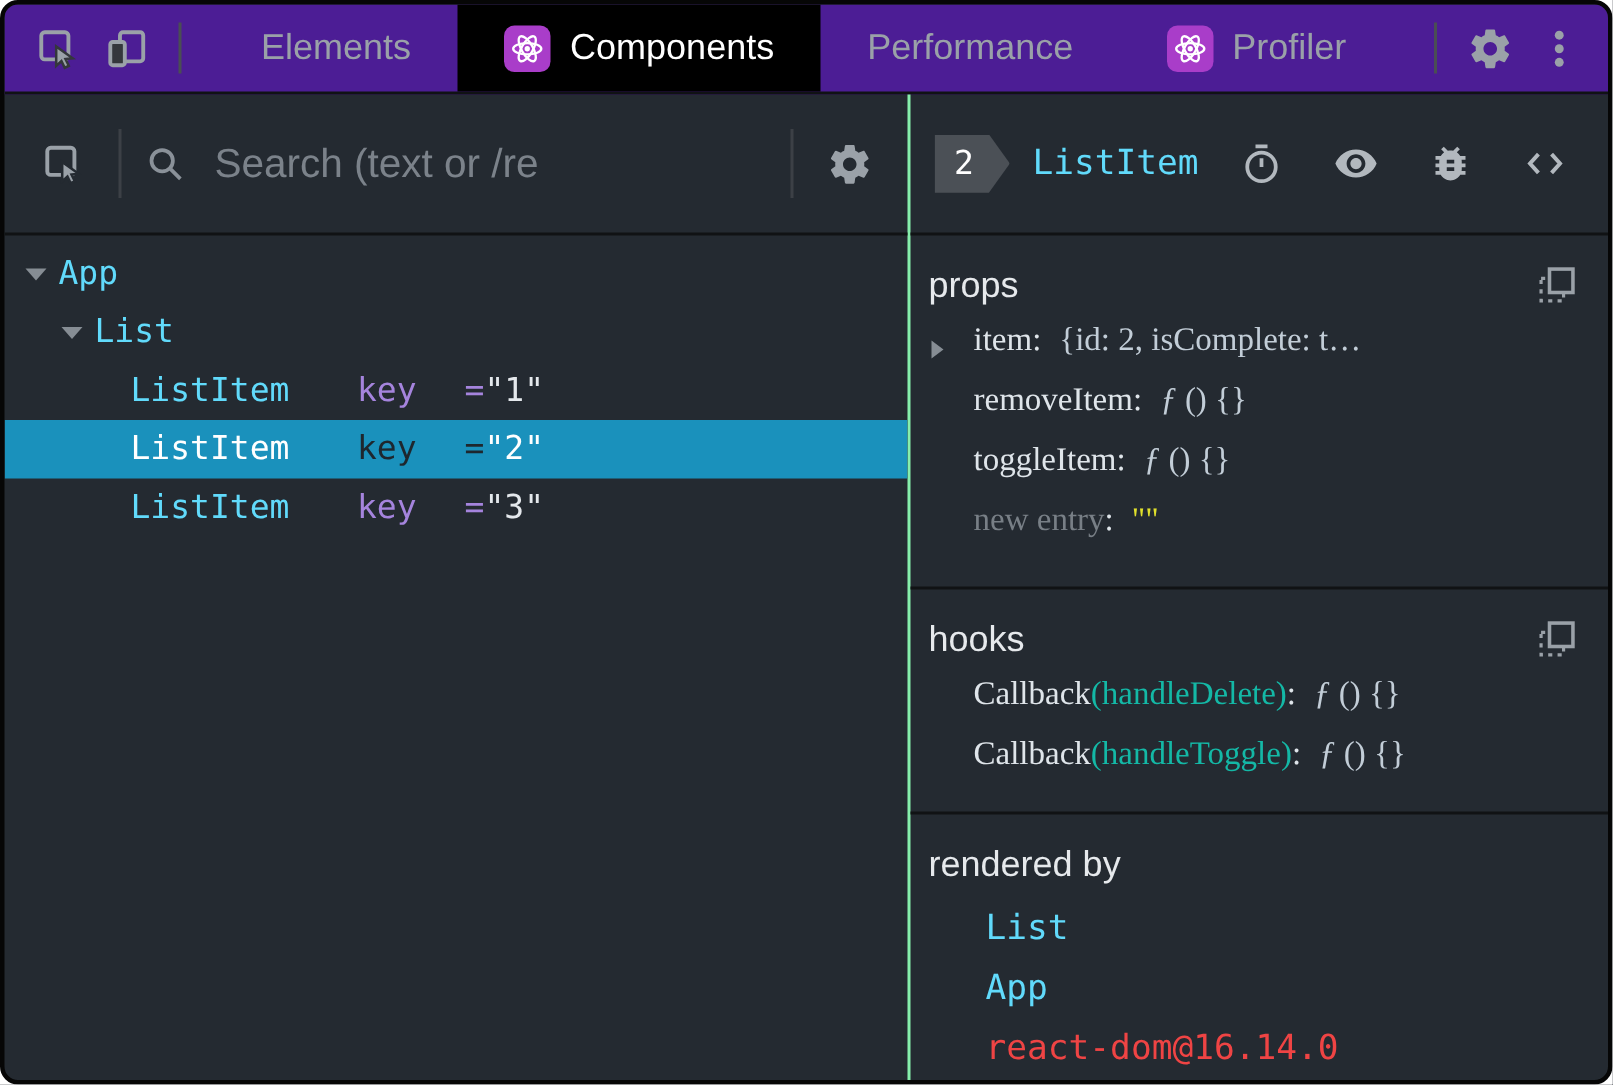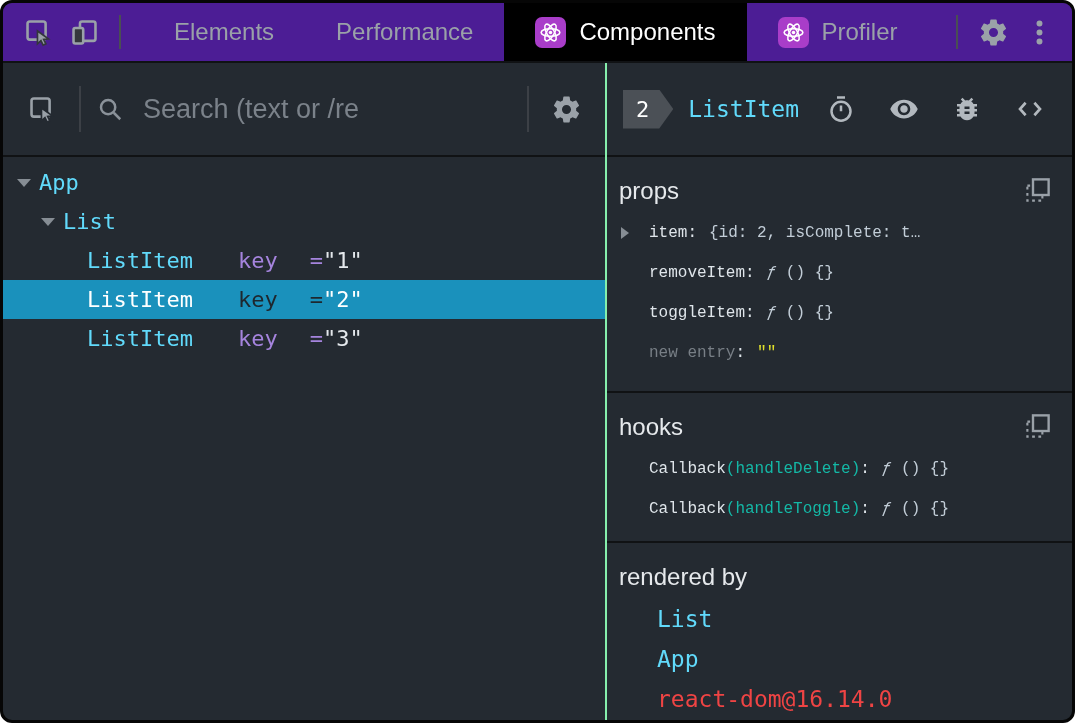--- a/index.html
+++ b/index.html
@@ -71,22 +71,22 @@
   
   .section{position:relative;padding:18px 14px 0 12px;border-bottom:2px solid #101214;
     overflow:hidden;white-space:nowrap;}
   .section.props{height:236px;flex:0 0 236px;}
   .section.hooks{height:150px;flex:0 0 150px;}
   .section.rendered{flex:1;border-bottom:none;}
   .sec-title{font-size:24px;color:#e6e9ec;display:block;line-height:32px;margin-bottom:6px;}
   .copy-btn{position:absolute;top:16px;right:16px;width:36px;height:36px;
     background:none;border:none;padding:0;color:#9aa1a8;cursor:pointer;}
   .copy-btn svg{width:30px;height:30px;}
-  .kv-row{height:40px;display:flex;align-items:center;
-    font-family:Liberation Mono, monospace;font-size:16px;padding-left:2px;}
+  .kv-row{height:40px;display:flex;
+    font-family:Liberation Serif, serif;font-size:22px;padding-left:2px;}
   .kv-caret{width:28px;flex:0 0 28px;display:flex;align-items:center;}
   .k{color:#dfe5ea;}
   .colon{color:#dfe5ea;}
   .v{color:#c2cdd7;margin-left:12px;}
   .fn{font-style:italic;}
   .k.muted{color:#787f86;}
   .v.str{color:#e0e02c;}
   .harg{color:#14b8a6;}
   .rb-row{height:40px;display:flex;align-items:center;margin-left:38px;
     font-family:"DejaVu Sans Mono",monospace;font-size:23px;}
@@ -157,30 +157,30 @@
     <button class="icon-btn">
       <svg viewBox="0 0 24 24">
           <use href="#i-device"></use>
         </svg>
     </button>
     <div class="vsep"></div>
     <nav class="tabs">
       <div class="tab">
         <span>Elements</span>
       </div>
+      <div class="tab active">
+        <span class="react-badge">
+          <svg viewBox="0 0 24 24">
+              <use href="#i-atom"></use>
+            </svg>
+        </span>
+        <span>Components</span>
+      </div>
       <div class="tab">
         <span>Performance</span>
-      </div>
-      <div class="tab active">
-        <span class="react-badge">
-          <svg viewBox="0 0 24 24">
-              <use href="#i-atom"></use>
-            </svg>
-        </span>
-        <span>Components</span>
       </div>
       <div class="tab">
         <span class="react-badge">
           <svg viewBox="0 0 24 24">
               <use href="#i-atom"></use>
             </svg>
         </span>
         <span>Profiler</span>
       </div>
     </nav>

